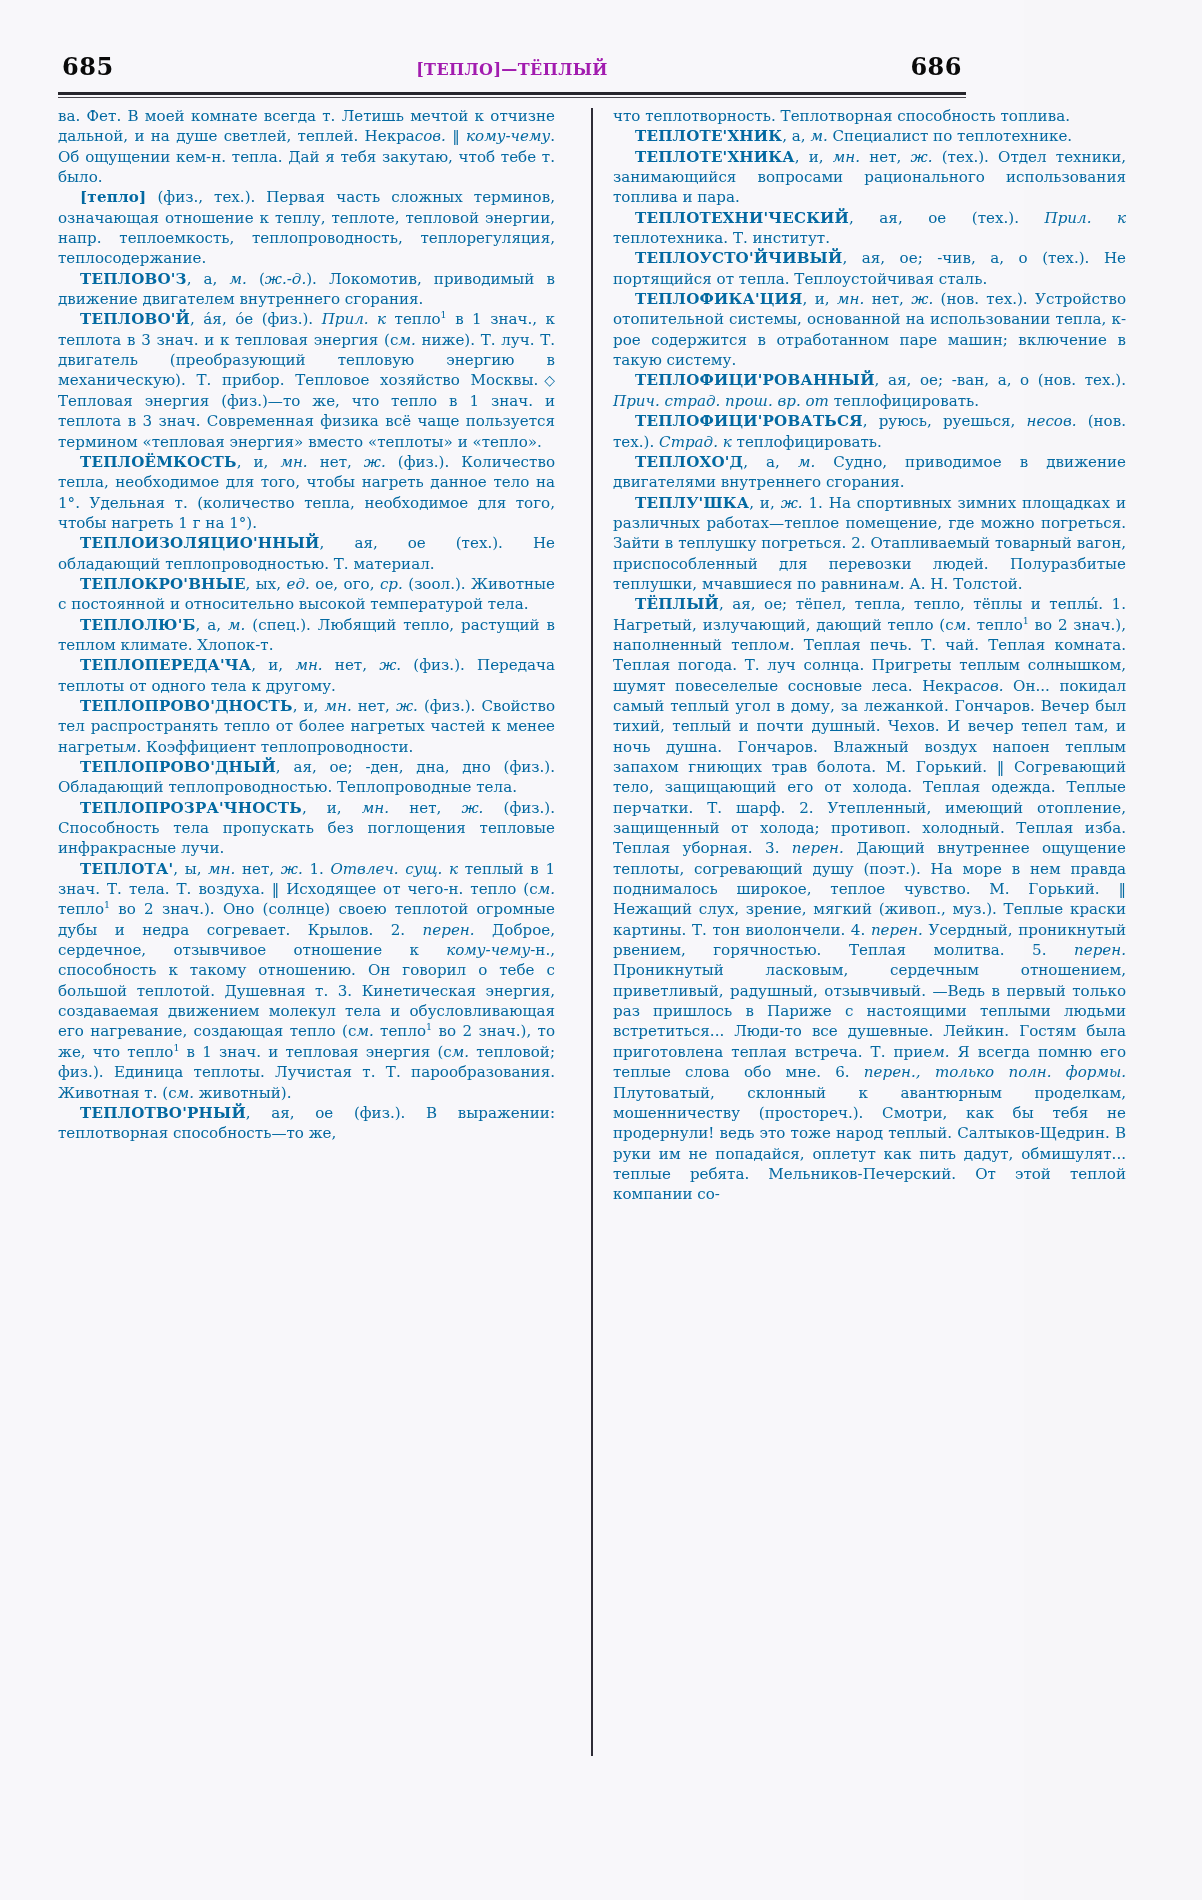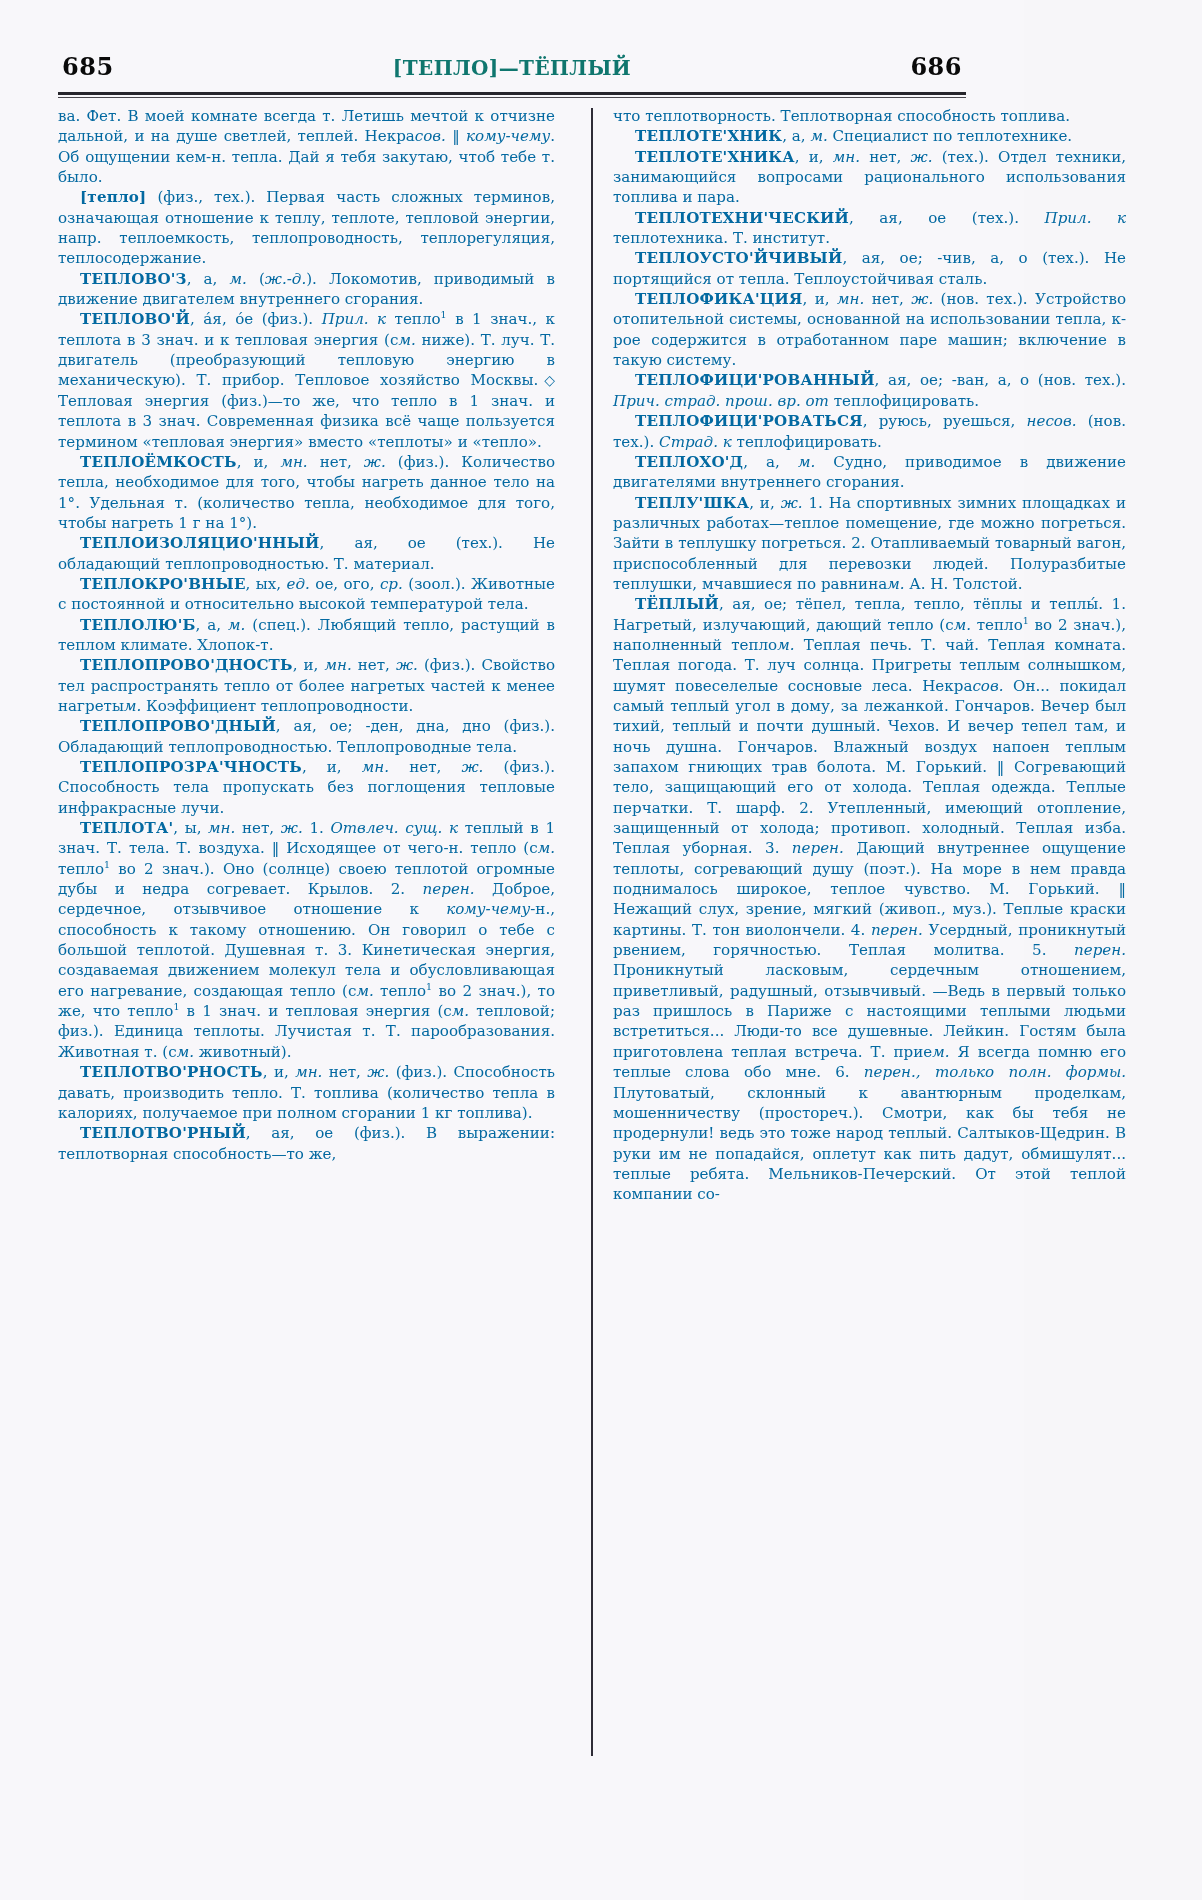--- a/index.html
+++ b/index.html
@@ -38,23 +38,23 @@
   .folio {
     font-family: "DejaVu Serif", "Liberation Serif", serif;
     font-weight: bold;
     font-size: 24px;
     letter-spacing: 0.5px;
     color: #0a0a0a;
   }
   .running-title {
     font-family: "DejaVu Serif", "Liberation Serif", serif;
     font-weight: bold;
-    font-size: 20px;
+    font-size: 16px;
     letter-spacing: 0.4px;
-    color: #0f766e;
+    color: #a21caf;
     white-space: nowrap;
   }
   .rule {
     position: absolute;
     left: 58px;
     right: 58px;
     top: 92px;
     height: 6px;
   }
   .rule .thick {
@@ -145,25 +145,25 @@
 
     <div class="col col-left">
       <p class="entry cont"><span>ва. Фет. В моей комнате всегда т. Летишь мечтой к отчизне дальной, и на душе светлей, теплей. Некра<span class="ital">сов.</span> ‖ <span class="ital">кому-чему</span>. Об ощущении кем-н. тепла. Дай я тебя закутаю, чтоб тебе т. было.</span></p>
       <p class="entry"><span><span class="hw">[тепло]</span> (физ., тех.). Первая часть сложных терминов, означающая отношение к теплу, теплоте, тепловой энергии, напр. теплоемкость, теплопроводность, теплорегуляция, теплосодержание.</span></p>
       <p class="entry"><span><span class="hw">ТЕПЛОВО'З</span>, а, <span class="ital">м.</span> (<span class="ital">ж.-д.</span>). Локомотив, приводимый в движение двигателем внутреннего сгорания.</span></p>
       <p class="entry"><span><span class="hw">ТЕПЛОВО'Й</span>, áя, óе (физ.). <span class="ital">Прил. к</span> тепло<sup>1</sup> в 1 знач., к теплота в 3 знач. и к тепловая энергия (с<span class="ital">м.</span> ниже). Т. луч. Т. двигатель (преобразующий тепловую энергию в механическую). Т. прибор. Тепловое хозяйство Москвы.<span class="dia">◇</span> Тепловая энергия (физ.)—то же, что тепло в 1 знач. и теплота в 3 знач. Современная физика всё чаще пользуется термином «тепловая энергия» вместо «теплоты» и «тепло».</span></p>
       <p class="entry"><span><span class="hw">ТЕПЛОЁМКОСТЬ</span>, и, <span class="ital">мн.</span> нет, <span class="ital">ж.</span> (физ.). Количество тепла, необходимое для того, чтобы нагреть данное тело на 1°. Удельная т. (количество тепла, необходимое для того, чтобы нагреть 1 г на 1°).</span></p>
       <p class="entry"><span><span class="hw">ТЕПЛОИЗОЛЯЦИО'ННЫЙ</span>, ая, ое (тех.). Не обладающий теплопроводностью. Т. материал.</span></p>
       <p class="entry"><span><span class="hw">ТЕПЛОКРО'ВНЫЕ</span>, ых, <span class="ital">ед.</span> ое, ого, <span class="ital">ср.</span> (зоол.). Животные с постоянной и относительно высокой температурой тела.</span></p>
       <p class="entry"><span><span class="hw">ТЕПЛОЛЮ'Б</span>, а, <span class="ital">м.</span> (спец.). Любящий тепло, растущий в теплом климате. Хлопок-т.</span></p>
+      <p class="entry"><span><span class="hw">ТЕПЛОПЕРЕДА'ЧА</span>, и, <span class="ital">мн.</span> нет, <span class="ital">ж.</span> (физ.). Передача теплоты от одного тела к другому.</span></p>
       <p class="entry"><span><span class="hw">ТЕПЛОПРОВО'ДНОСТЬ</span>, и, <span class="ital">мн.</span> нет, <span class="ital">ж.</span> (физ.). Свойство тел распространять тепло от более нагретых частей к менее нагреты<span class="ital">м.</span> Коэффициент теплопроводности.</span></p>
       <p class="entry"><span><span class="hw">ТЕПЛОПРОВО'ДНЫЙ</span>, ая, ое; -ден, дна, дно (физ.). Обладающий теплопроводностью. Теплопроводные тела.</span></p>
       <p class="entry"><span><span class="hw">ТЕПЛОПРОЗРА'ЧНОСТЬ</span>, и, <span class="ital">мн.</span> нет, <span class="ital">ж.</span> (физ.). Способность тела пропускать без поглощения тепловые инфракрасные лучи.</span></p>
       <p class="entry"><span><span class="hw">ТЕПЛОТА'</span>, ы, <span class="ital">мн.</span> нет, <span class="ital">ж.</span> 1. <span class="ital">Отвлеч. сущ. к</span> теплый в 1 знач. Т. тела. Т. воздуха. ‖ Исходящее от чего-н. тепло (с<span class="ital">м.</span> тепло<sup>1</sup> во 2 знач.). Оно (солнце) своею теплотой огромные дубы и недра согревает. Крылов. 2. <span class="ital">перен.</span> Доброе, сердечное, отзывчивое отношение к <span class="ital">кому-чему</span>-н., способность к такому отношению. Он говорил о тебе с большой теплотой. Душевная т. 3. Кинетическая энергия, создаваемая движением молекул тела и обусловливающая его нагревание, создающая тепло (с<span class="ital">м.</span> тепло<sup>1</sup> во 2 знач.), то же, что тепло<sup>1</sup> в 1 знач. и тепловая энергия (с<span class="ital">м.</span> тепловой; физ.). Единица теплоты. Лучистая т. Т. парообразования. Животная т. (с<span class="ital">м.</span> животный).</span></p>
-      <p class="entry"><span><span class="hw">ТЕПЛОТВО'РНОСТЬ</span>, и, <span class="ital">мн.</span> нет, <span class="ital">ж.</span> (физ.). Способность давать, производить тепло. Т. топлива (количество тепла в калориях, получаемое при полном сгорании 1 кг топлива).</span></p>
       <p class="entry"><span><span class="hw">ТЕПЛОТВО'РНЫЙ</span>, ая, ое (физ.). В выражении: теплотворная способность—то же,</span></p>
     </div>
 
     <div class="col-divider"></div>
 
     <div class="col col-right">
       <p class="entry cont"><span>что теплотворность. Теплотворная способность топлива.</span></p>
       <p class="entry"><span><span class="hw">ТЕПЛОТЕ'ХНИК</span>, а, <span class="ital">м.</span> Специалист по теплотехнике.</span></p>
       <p class="entry"><span><span class="hw">ТЕПЛОТЕ'ХНИКА</span>, и, <span class="ital">мн.</span> нет, <span class="ital">ж.</span> (тех.). Отдел техники, занимающийся вопросами рационального использования топлива и пара.</span></p>
       <p class="entry"><span><span class="hw">ТЕПЛОТЕХНИ'ЧЕСКИЙ</span>, ая, ое (тех.). <span class="ital">Прил. к</span> теплотехника. Т. институт.</span></p>

